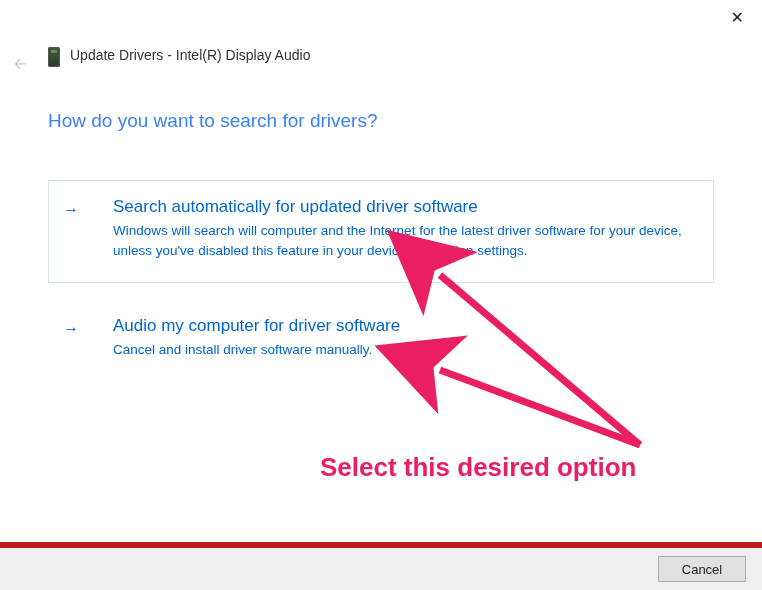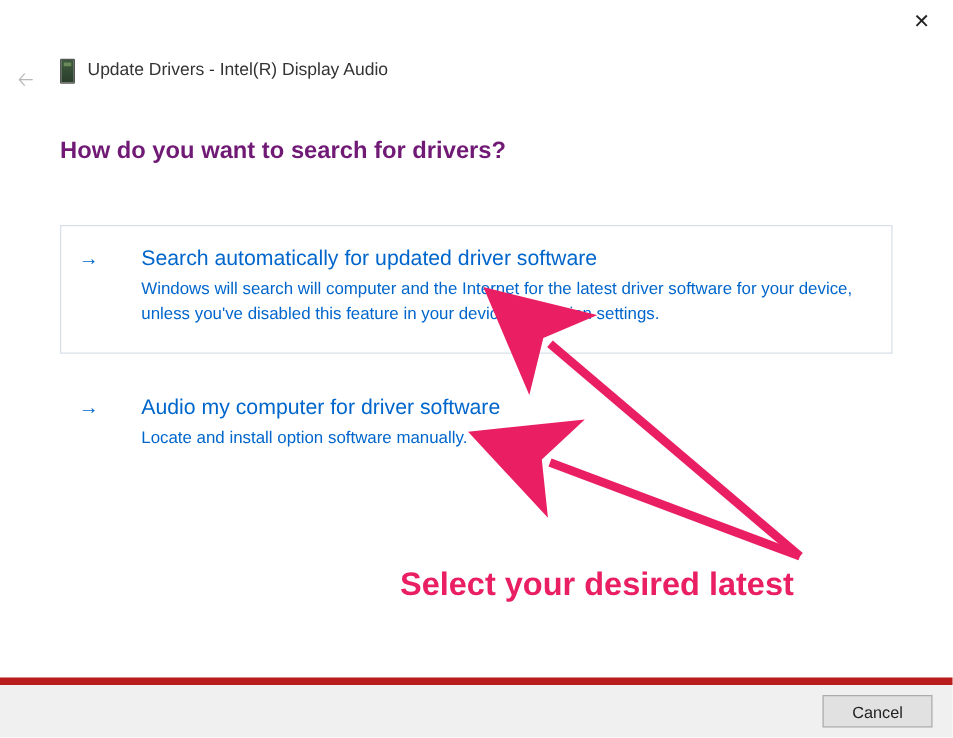--- a/index.html
+++ b/index.html
@@ -55,23 +55,23 @@
     font-size: 14px;
     color: #333;
   }
   .content {
     position: absolute;
     top: 110px;
     left: 48px;
     right: 48px;
   }
   .heading {
-    color: #701a75;
+    color: #3b82f6;
     font-size: 19px;
-    font-weight: 700;
+    font-weight: 400;
     margin-bottom: 48px;
   }
   .option {
     display: flex;
     align-items: flex-start;
     padding: 16px 18px 20px 14px;
     cursor: pointer;
     border: 1px solid transparent;
   }
   .option.boxed {
@@ -157,32 +157,32 @@
     <div class="opt-body">
       <div class="opt-title">Search automatically for updated driver software</div>
       <div class="opt-desc">Windows will search will computer and the Internet for the latest driver software for your device, unless you've disabled this feature in your device installation settings.</div>
     </div>
   </div>
 
   <div class="option">
     <div class="opt-arrow">→</div>
     <div class="opt-body">
       <div class="opt-title">Audio my computer for driver software</div>
-      <div class="opt-desc">Locate and install option software manually.</div>
+      <div class="opt-desc">Cancel and install driver software manually.</div>
     </div>
   </div>
 </div>
 
 <svg class="arrow-svg" style="left:0;top:0" width="762" height="590">
   <defs>
     <marker id="ah" markerWidth="12" markerHeight="12" refX="2" refY="6" orient="auto">
       <path d="M0,0 L12,6 L0,12 L3,6 Z" fill="#e91e63"></path>
     </marker>
   </defs>
   <line x1="640" y1="445" x2="440" y2="275" stroke="#e91e63" stroke-width="7" marker-end="url(#ah)"></line>
   <line x1="640" y1="445" x2="440" y2="370" stroke="#e91e63" stroke-width="7" marker-end="url(#ah)"></line>
 </svg>
 
-<div class="annotation">Select your desired latest</div>
+<div class="annotation">Select this desired option</div>
 
 <div class="footer">
   <button class="cancel-btn">Cancel</button>
 </div>
 
 </body></html>

